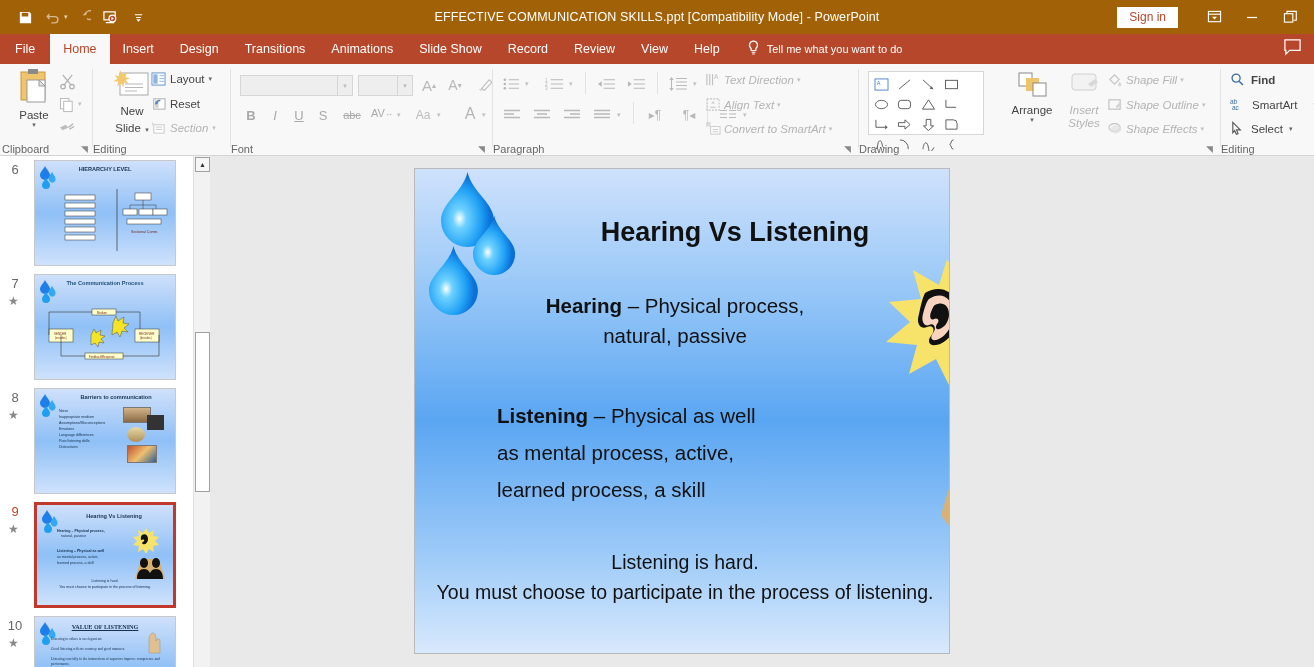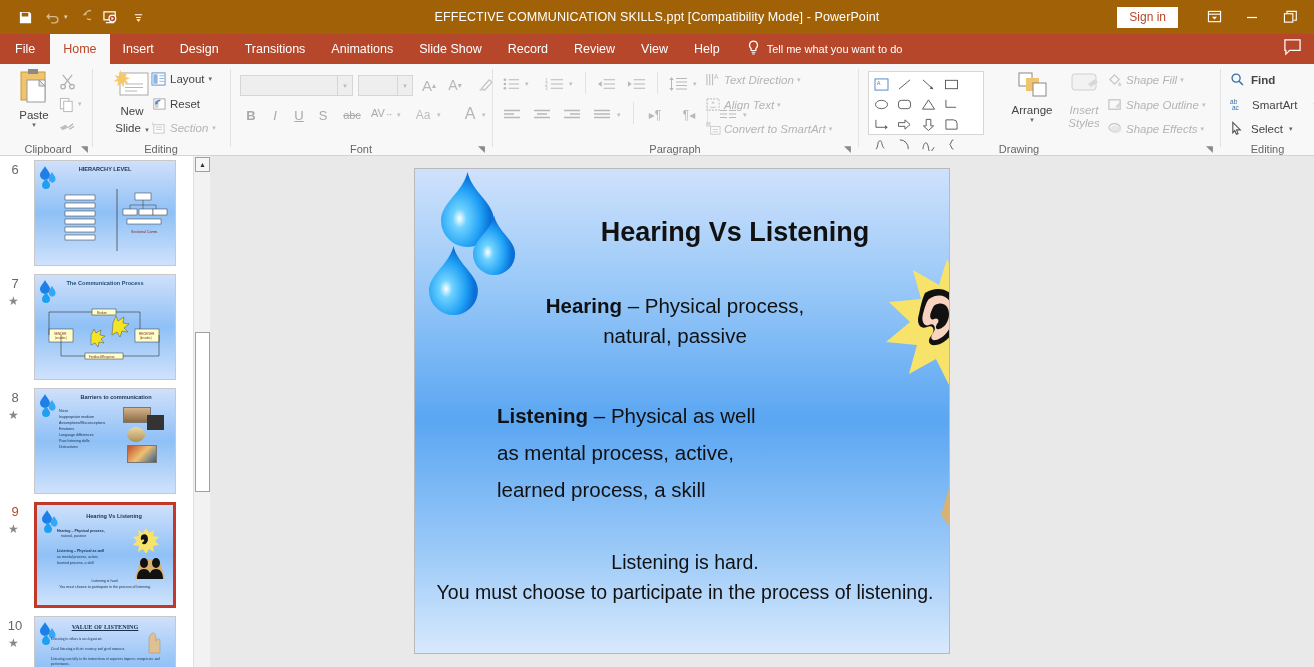--- a/index.html
+++ b/index.html
@@ -59,21 +59,21 @@
     position: absolute; right: 12px; top: 4px; color: #fff;
   }
 
   
   .ribbon {
     position: absolute; top: 64px; left: 0; width: 1314px; height: 92px;
     background: #f8f8f8; border-bottom: 1px solid #d4d4d4;
   }
   .rgroup { position: absolute; top: 0; height: 92px; }
   .rgroup-label {
-    position: absolute; bottom: 1px; width: 100%; text-align: center;
+    position: absolute; bottom: 1px; width: 100%; 
     font-size: 11px; color: #666;
   }
   .rsep {
     position: absolute; top: 5px; width: 1px; height: 78px; background: #e2e2e2;
   }
   .dlg {
     position: absolute; bottom: 2px; font-size: 9px; color: #8a8a8a;
   }
   .lbl { font-size: 11.5px; color: #444; }
   .lbl.dis { color: #b4b4b4; font-style: italic; }

